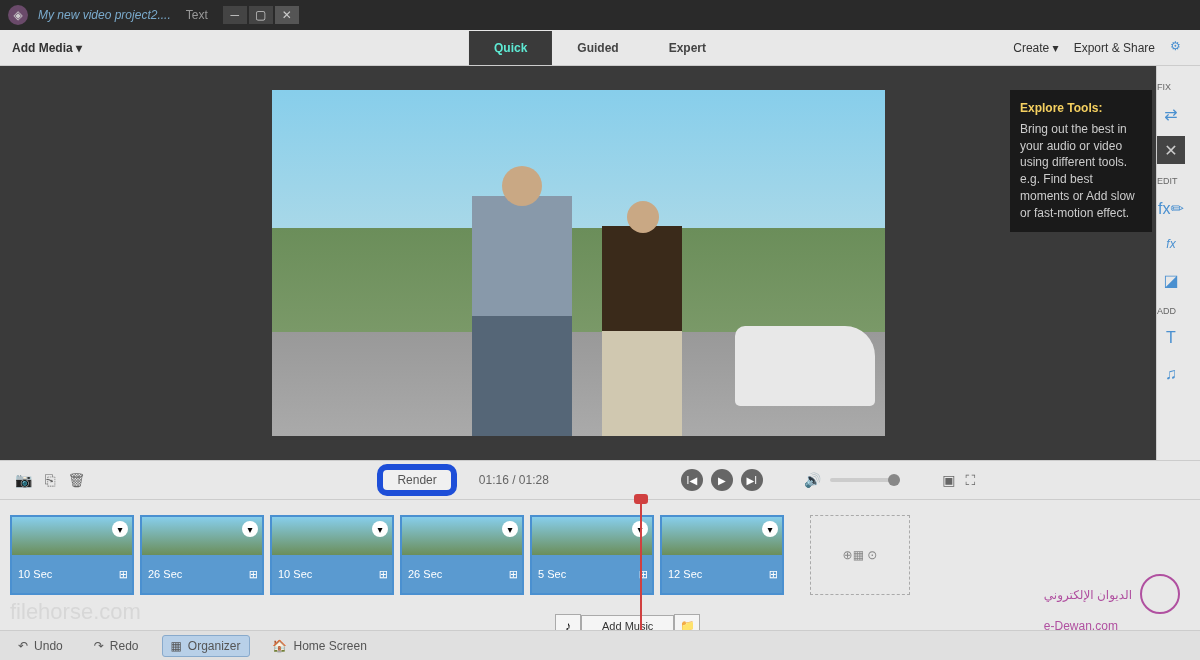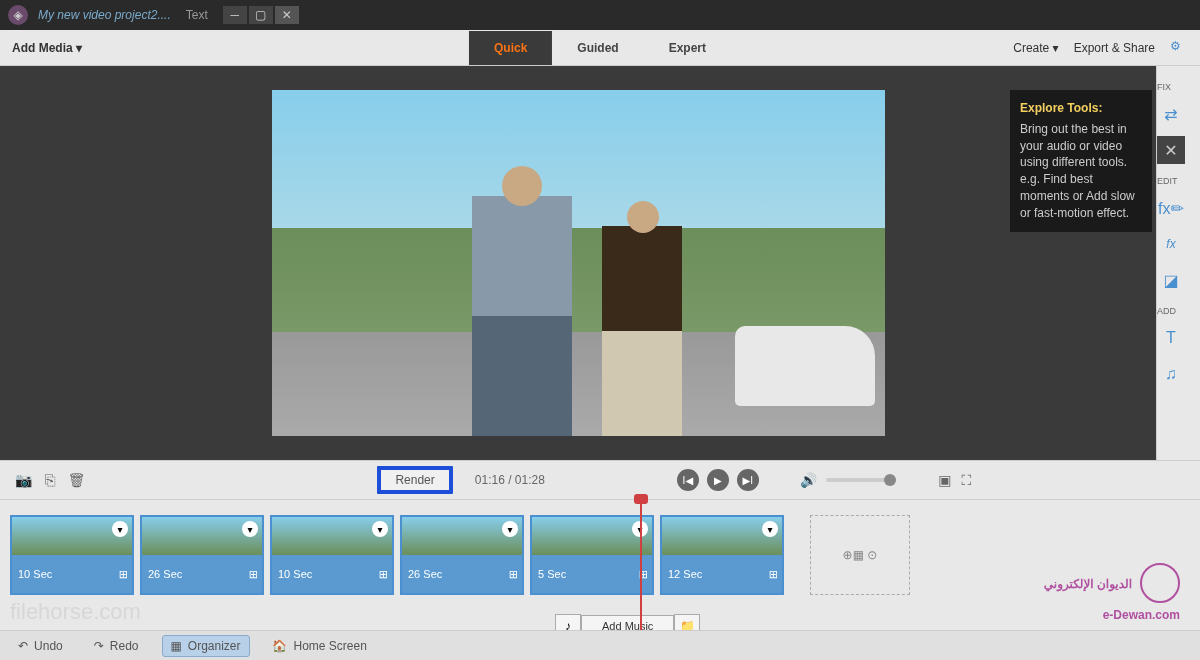--- a/index.html
+++ b/index.html
@@ -10,41 +10,41 @@
 .menu-item{color:#ccc;cursor:pointer}
 .project-name{color:#7aaacc;font-style:italic;margin-right:15px}
 .save-btn{color:#999;margin-right:15px}
 .window-controls{display:flex;gap:2px}
 .win-btn{width:24px;height:18px;background:#444;display:flex;align-items:center;justify-content:center;color:#ccc;cursor:pointer}
 .win-btn.close{background:#555}
 .toolbar{height:36px;background:#e8e8e8;display:flex;align-items:center;border-bottom:1px solid #ccc}
 .add-media{padding:0 12px;font-weight:bold;color:#333;cursor:pointer}
 .mode-tabs{display:flex;margin-left:auto;margin-right:auto;position:absolute;left:50%;transform:translateX(-50%)}
 .mode-tab{padding:10px 25px;font-weight:bold;color:#444;cursor:pointer}
-.mode-tab.active{background:#3a3a3a;color:#f97316}
+.mode-tab.active{background:#3a3a3a;color:#5eead4}
 .right-actions{margin-left:auto;display:flex;align-items:center;gap:15px;padding-right:12px}
 .create-btn,.export-btn{font-weight:normal;color:#333;cursor:pointer}
 .gear-icon{width:18px;height:18px;color:#4a90d0}
 .main-area{display:flex;height:394px}
 .preview-area{flex:1;background:#3a3a3a;display:flex;align-items:center;justify-content:center;position:relative}
 .preview-img{width:613px;height:346px;background:linear-gradient(180deg,#87ceeb 0%,#a8d8e8 40%,#6b8e5a 40%,#7a9968 70%,#999 70%,#aaa 100%);position:relative;overflow:hidden}
 .person1{position:absolute;bottom:0;left:200px;width:100px;height:240px;background:linear-gradient(180deg,#8899aa 0%,#8899aa 50%,#556677 50%)}
 .person1::before{content:"";position:absolute;top:-30px;left:30px;width:40px;height:40px;background:#c9a884;border-radius:50%}
 .person2{position:absolute;bottom:0;left:330px;width:80px;height:210px;background:linear-gradient(180deg,#3a2a1a 0%,#3a2a1a 50%,#d0c8b0 50%)}
 .person2::before{content:"";position:absolute;top:-25px;left:25px;width:32px;height:32px;background:#c9a884;border-radius:50%}
 .car{position:absolute;bottom:30px;right:10px;width:140px;height:80px;background:#e8e8e8;border-radius:10px 30px 5px 5px}
 .tooltip-box{position:absolute;top:90px;right:48px;width:142px;background:#1a1a1a;color:#ccc;padding:10px;font-size:11px;line-height:1.4;z-index:10}
 .tooltip-title{color:#f5d060;font-weight:bold;margin-bottom:4px}
 .right-panel{width:44px;background:#e8e8e8;display:flex;flex-direction:column;padding-top:8px;border-left:1px solid #ccc}
 .panel-label{font-size:9px;color:#666;margin:8px 0 4px}
 .panel-icon{width:28px;height:28px;margin:4px 0;display:flex;align-items:center;justify-content:center;color:#4a90d0;cursor:pointer;font-size:16px}
 .panel-icon.active{background:#444;color:#ccc}
 .controls-bar{height:40px;background:#e8e8e8;display:flex;align-items:center;padding:0 15px;gap:12px;border-top:1px solid #ccc;border-bottom:1px solid #ccc}
 .ctrl-icon{color:#666;cursor:pointer;font-size:14px}
-.render-btn{padding:3px 14px;border:4px solid #1d4ed8;border-radius:1px;background:#f0f0f0;color:#555;cursor:pointer;margin-left:280px}
+.render-btn{padding:3px 14px;border:6px solid #1d4ed8;border-radius:10px;background:#f0f0f0;color:#555;cursor:pointer;margin-left:280px}
 .time-display{color:#666;margin-left:10px}
 .playback{display:flex;gap:8px;margin-left:120px}
 .play-btn{width:22px;height:22px;border-radius:50%;background:#666;color:#fff;display:flex;align-items:center;justify-content:center;cursor:pointer;font-size:10px}
 .vol-area{display:flex;align-items:center;gap:8px;margin-left:30px}
 .vol-slider{width:70px;height:4px;background:#ccc;border-radius:2px;position:relative}
 .vol-slider::after{content:"";position:absolute;right:0;top:-4px;width:12px;height:12px;background:#888;border-radius:50%}
 .screen-btns{display:flex;gap:10px;margin-left:30px}
 .timeline{height:130px;background:#e8e8e8;position:relative;padding:15px 10px}
 .playhead{position:absolute;top:0;left:640px;width:2px;height:100%;background:#d04040;z-index:5}
 .playhead::before{content:"";position:absolute;top:-6px;left:-6px;width:14px;height:10px;background:#d04040;border-radius:3px}
@@ -54,21 +54,21 @@
 .clip-dur{position:absolute;bottom:0;left:0;right:0;height:18px;background:#5a9ad0;color:#fff;padding:19px 6px;font-size:11px;display:flex;align-items:center}
 .clip-dur::after{content:"⊞";position:absolute;right:4px}
 .add-clip{width:100px;height:80px;border:1px dashed #aaa;display:flex;align-items:center;justify-content:center;color:#888;margin-left:20px;cursor:pointer}
 .add-music-bar{position:absolute;bottom:-8px;left:555px;display:flex;align-items:center;gap:0}
 .music-btn{padding:4px 20px;border:1px solid #aaa;background:#f5f5f5;font-size:11px;color:#333;display:flex;align-items:center;gap:8px}
 .music-icon-btn{width:26px;height:24px;border:1px solid #aaa;background:#f5f5f5;display:flex;align-items:center;justify-content:center}
 .bottom-bar{height:30px;background:#e0e0e0;display:flex;align-items:center;padding:0 10px;gap:15px;border-top:1px solid #ccc;position:absolute;bottom:0;left:0;right:0}
 .bottom-btn{display:flex;align-items:center;gap:6px;color:#555;cursor:pointer;padding:3px 8px}
 .bottom-btn.org{background:#b8d0e8;border:1px solid #88aacc;border-radius:3px}
 .watermark1{position:absolute;bottom:35px;left:10px;color:#ccc;font-size:22px;font-weight:300;opacity:0.6}
-.watermark2{position:absolute;bottom:36px;right:20px;color:#b050a0;font-size:18px;font-weight:bold;text-align:right}
+.watermark2{position:absolute;bottom:25px;right:20px;color:#b050a0;font-size:18px;font-weight:normal;}
 .watermark2 .sub{font-size:12px;color:#b050a0}
 .wlogo{display:inline-block;width:40px;height:40px;border:2px solid #b050a0;border-radius:50%;vertical-align:middle;margin-left:8px}
 </style>
 </head>
 <body>
 
 <div class="titlebar">
   <div class="app-logo">◈</div>
   <span class="project-name">My new video project2....</span>
   <span class="save-btn">Text</span>

